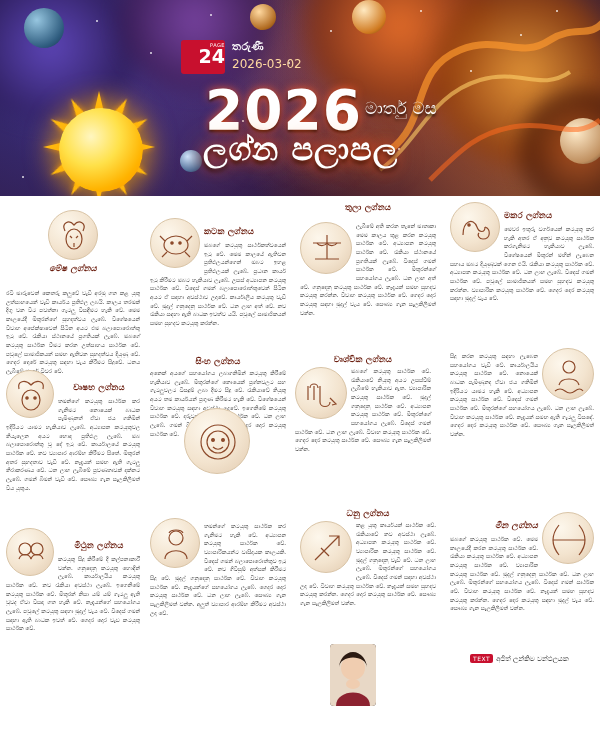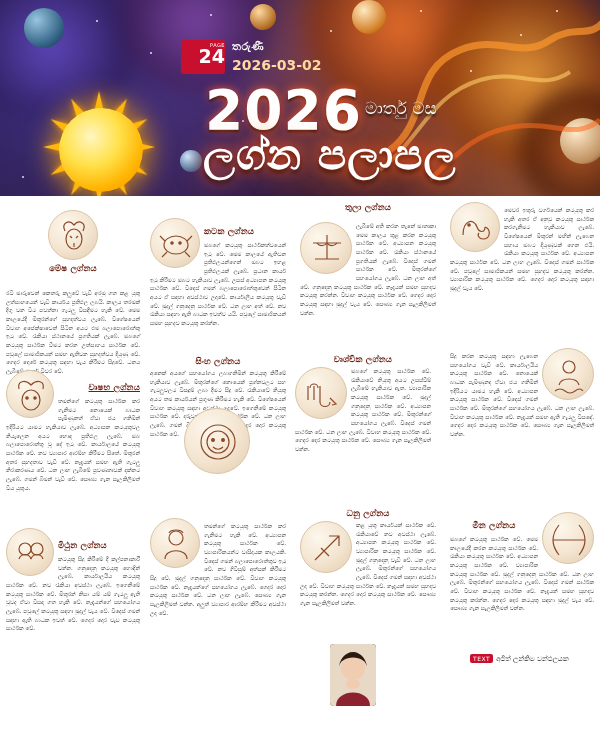--- a/index.html
+++ b/index.html
@@ -44,28 +44,28 @@
     transform-origin:50% 100%;
     filter:drop-shadow(0 0 3px rgba(255,150,0,.8));
   }
   #page-badge {
     position:absolute; left:181px; top:40px; width:44px; height:34px;
     background:#c8102e; border-radius:3px; color:#fff; text-align:right;
   }
   #page-badge .pw { font-size:5px; letter-spacing:.5px; padding-top:2px; }
   #page-badge .pn { font-size:19px; font-weight:bold; line-height:16px; }
   #tharuni { position:absolute; left:232px; top:40px; font-size:11px; color:#fff; font-weight:bold; letter-spacing:.5px; }
-  #pubdate { position:absolute; left:232px; top:57px; font-size:14px; color:#ffd9a0;font-weight:bold; }
+  #pubdate { position:absolute; left:232px; top:57px; font-size:12px; color:#ffd9a0; }
   #yearline { position:absolute; left:205px; top:78px; width:300px; height:50px; }
   #year { font-size:55px; font-weight:bold; color:#fff; letter-spacing:1px;
           text-shadow:0 0 10px rgba(255,90,40,.9), 0 2px 3px #000; }
   #month { position:absolute; left:160px; top:20px; font-size:17px; color:#fff; text-shadow:0 2px 3px #000; }
   #maintitle {
     position:absolute; left:203px; top:130px; width:380px;
-    font-size:42px; font-weight:bold; color:#ffffff; letter-spacing:1px;
+    font-size:32px; font-weight:bold; color:#ffffff; letter-spacing:1px;
     text-shadow:0 0 14px rgba(255,70,30,1), 0 0 28px rgba(255,120,20,.8), 0 3px 4px #000;
   }
 
   
   #sheet {
     position:absolute; left:0; top:196px; width:600px; height:541px;
     background:#ffffff;
   }
   .sign { position:absolute; }
   .sign-title {
@@ -162,50 +162,50 @@
       <div class="medal" style="margin:0 auto;width:50px;height:50px;">
         <svg width="50" height="50" viewBox="0 0 50 50">
           <g stroke="#8d4a2b" fill="none" stroke-width="1.2">
             <path d="M16,20 C12,12 20,8 25,14 C30,8 38,12 34,20"></path>
             <ellipse cx="25" cy="28" rx="8" ry="10"></ellipse>
             <path d="M21,25 l2,2 M29,25 l-2,2"></path>
             <path d="M25,32 l0,4"></path>
           </g>
         </svg>
       </div>
-      <div class="sign-title" style="margin:3px 0 15px;">මේෂ ලග්නය</div>
+      <div class="sign-title" style="margin:3px 0 15px;font-style:italic;">මේෂ ලග්නය</div>
       <div class="sign-body">රවි මාරුවෙන් කෙතරු කලුවේ වැඩි අරමු ගත කළ යුතු උත්සාහයෙන් වැඩි කාර්යය ප්‍රතිඵල ලබයි. කාලය තරමක් දිගු වන විට පවත්නා ගැටලු විසඳීමට හැකි වේ. මෙම කාලයේදී මිතුරන්ගේ සුහදත්වය ලැබේ. විශේෂයෙන් විවාහ අපේක්ෂාවෙන් සිටින අයට එම බලාපොරොත්තු ඉටු වේ. රැකියා ස්ථානයේ ප්‍රගතියක් ලැබේ. ඔබගේ කටයුතු සාර්ථක වීමට කරන උත්සාහය සාර්ථක වේ. පවුලේ සාමාජිකයන් සමඟ ඇතිවන සුහදත්වය දියුණු වේ. ගෙදර දොරේ කටයුතු සඳහා වැය කිරීමට සිදුවේ. ධනය ලැබීමේ මාර්ග විවර වේ.</div>
     </div>
 
     <div class="sign" style="left:6px;top:174px;width:134px;">
       <div class="medal" style="float:left;margin:0 4px 2px 0;width:48px;height:48px;">
         <svg width="48" height="48" viewBox="0 0 48 48">
           <g stroke="#8d4a2b" fill="none" stroke-width="1.2">
             <path d="M12,18 C10,10 18,8 24,14 C30,8 38,10 36,18"></path>
             <ellipse cx="24" cy="29" rx="9" ry="10"></ellipse>
             <circle cx="20" cy="27" r="1.2" fill="#8d4a2b"></circle>
             <circle cx="28" cy="27" r="1.2" fill="#8d4a2b"></circle>
           </g>
         </svg>
       </div>
-      <div class="sign-title" style="text-align:right;padding-top:12px;text-decoration:underline;">වෘෂභ ලග්නය</div>
+      <div class="sign-title" style="text-align:center;padding-top:12px;">වෘෂභ ලග්නය</div>
       <div class="sign-body" style="padding-top:4px;">තමන්ගේ කටයුතු සාර්ථක කර ගැනීමට නොයෙක් බාධක පැමිණුනත් ඒවා ජය ගනිමින් ඉදිරියට යාමට හැකියාව ලැබේ. අධ්‍යාපන කටයුතුවල නියැලෙන අයට හොඳ ප්‍රතිඵල ලැබේ. ඔබ බලාපොරොත්තු වූ දේ ඉටු වේ. කාර්යාලයේ කටයුතු සාර්ථක වේ. නව ව්‍යාපාර ආරම්භ කිරීමට සිතේ. මිතුරන් අතර සුහදතාව වැඩි වේ. නෑදෑයන් සමඟ ඇති ගැටලු නිරාකරණය වේ. ධන ලාභ ලැබීමේ ප්‍රවණතාවක් දක්නට ලැබේ. ගමන් බිමන් වැඩි වේ. සෞඛ්‍ය ගැන සැලකිලිමත් විය යුතුය.</div>
     </div>
 
     <div class="sign" style="left:6px;top:332px;width:134px;">
       <div class="medal" style="float:left;margin:0 4px 2px 0;width:48px;height:48px;">
         <svg width="48" height="48" viewBox="0 0 48 48">
           <g stroke="#8d4a2b" fill="none" stroke-width="1.2">
             <circle cx="18" cy="20" r="6"></circle>
               <circle cx="30" cy="20" r="6"></circle>
             <path d="M12,30 C14,24 22,24 24,30 M24,30 C26,24 34,24 36,30"></path>
           </g>
         </svg>
       </div>
-      <div class="sign-title" style="text-align:left;padding-top:12px;">මිථුන ලග්නය</div>
+      <div class="sign-title" style="text-align:center;padding-top:12px;">මිථුන ලග්නය</div>
       <div class="sign-body" style="padding-top:4px;">කටයුතු සිදු කිරීමේ දී කල්පනාකාරී වන්න. ගනුදෙනු කටයුතු හොඳින් ලැබේ. කාර්යාලයීය කටයුතු සාර්ථක වේ. නව රැකියා අවස්ථා ලැබේ. ඉගෙනීමේ කටයුතු සාර්ථක වේ. මිතුරන් නිසා යම් යම් ගැටලු ඇති වුවද ඒවා විසඳා ගත හැකි වේ. නෑදෑයන්ගේ සහයෝගය ලැබේ. පවුලේ කටයුතු සඳහා මුදල් වැය වේ. විදෙස් ගමන් සඳහා ඇති බාධක ඉවත් වේ. ගෙදර දොර වැඩ කටයුතු සාර්ථක වේ.</div>
     </div>
 
     <div class="sign" style="left:150px;top:22px;width:136px;">
       <div class="medal" style="float:left;margin:0 4px 2px 0;width:50px;height:50px;">
         <svg width="50" height="50" viewBox="0 0 50 50">
           <g stroke="#8d4a2b" fill="none" stroke-width="1.2">
             <ellipse cx="25" cy="26" rx="12" ry="9"></ellipse>
             <path d="M14,22 l-5,-5 M36,22 l5,-5 M16,33 l-5,5 M34,33 l5,5"></path>
             <circle cx="21" cy="24" r="1.2" fill="#8d4a2b"></circle>
@@ -287,20 +287,21 @@
     <div class="sign" style="left:450px;top:6px;width:144px;">
       <div class="medal" style="float:left;margin:0 4px 2px 0;width:50px;height:50px;">
         <svg width="50" height="50" viewBox="0 0 50 50">
           <g stroke="#8d4a2b" fill="none" stroke-width="1.2">
             <path d="M12,32 C12,18 22,14 26,24 C28,30 34,30 34,24"></path>
             <path d="M34,24 C40,26 40,36 32,36 C28,36 26,32 28,30"></path>
             <circle cx="18" cy="22" r="1.2" fill="#8d4a2b"></circle>
           </g>
         </svg>
       </div>
+      <div class="sign-title" style="text-align:left;padding-top:8px;">මකර ලග්නය</div>
       <div class="sign-body" style="padding-top:4px;">මෙවර ඉතුරු වර්ගයෙන් කටයුතු කර හැකි අතර ඒ අනුව කටයුතු සාර්ථක කරගැනීමට හැකියාව ලැබේ. විශේෂයෙන් මිතුරන් මඟින් ලැබෙන සහාය ඔබට දියුණුවක් ගෙන එයි. රැකියා කටයුතු සාර්ථක වේ. අධ්‍යාපන කටයුතු සාර්ථක වේ. ධන ලාභ ලැබේ. විදෙස් ගමන් සාර්ථක වේ. පවුලේ සාමාජිකයන් සමඟ සුහදව කටයුතු කරන්න. ව්‍යාපාරික කටයුතු සාර්ථක වේ. ගෙදර දොර කටයුතු සඳහා මුදල් වැය වේ.</div>
     </div>
 
     <div class="sign" style="left:450px;top:152px;width:144px;">
       <div class="medal" style="float:right;margin:0 0 2px 4px;width:52px;height:52px;">
         <svg width="52" height="52" viewBox="0 0 52 52">
           <g stroke="#8d4a2b" fill="none" stroke-width="1.2">
             <circle cx="26" cy="18" r="6"></circle>
             <path d="M16,36 C18,28 34,28 36,36"></path>
             <path d="M12,42 q5,-4 10,0 q5,4 10,0 q5,-4 8,0"></path>
@@ -311,21 +312,21 @@
     </div>
 
     <div class="sign" style="left:450px;top:316px;width:144px;">
       <div class="medal" style="float:right;margin:0 0 2px 4px;width:52px;height:52px;">
         <svg width="52" height="52" viewBox="0 0 52 52">
           <g stroke="#8d4a2b" fill="none" stroke-width="1.2">
             <path d="M16,12 C8,22 8,32 16,42 M36,12 C44,22 44,32 36,42 M10,27 h32"></path>
           </g>
         </svg>
       </div>
-      <div class="sign-title" style="text-align:center;padding-top:8px;">මීන ලග්නය</div>
+      <div class="sign-title" style="text-align:right;padding-top:8px;font-style:italic;">මීන ලග්නය</div>
       <div class="sign-body" style="padding-top:4px;">ඔබගේ කටයුතු සාර්ථක වේ. මෙම කාලයේදී කරන කටයුතු සාර්ථක වේ. රැකියා කටයුතු සාර්ථක වේ. අධ්‍යාපන කටයුතු සාර්ථක වේ. ව්‍යාපාරික කටයුතු සාර්ථක වේ. මුදල් ගනුදෙනු සාර්ථක වේ. ධන ලාභ ලැබේ. මිතුරන්ගේ සහයෝගය ලැබේ. විදෙස් ගමන් සාර්ථක වේ. විවාහ කටයුතු සාර්ථක වේ. නෑදෑයන් සමඟ සුහදව කටයුතු කරන්න. ගෙදර දොර කටයුතු සඳහා මුදල් වැය වේ. සෞඛ්‍ය ගැන සැලකිලිමත් වන්න.</div>
     </div>
   </div>
 
   <div id="author-photo">
     <svg width="46" height="62" viewBox="0 0 46 62">
       <rect width="46" height="62" fill="#e8d8c6"></rect>
       <circle cx="23" cy="24" r="12" fill="#f0cdb0"></circle>
       <path d="M9,24 C9,10 37,10 37,24 C37,16 31,8 23,8 C15,8 9,16 9,24Z" fill="#2b1a12"></path>
       <path d="M6,62 C6,44 40,44 40,62 Z" fill="#8c2230"></path>

